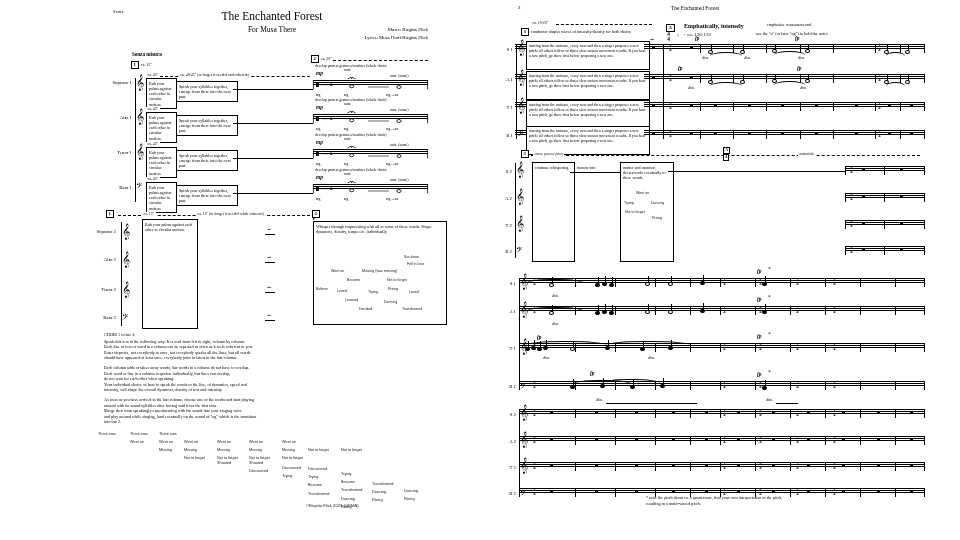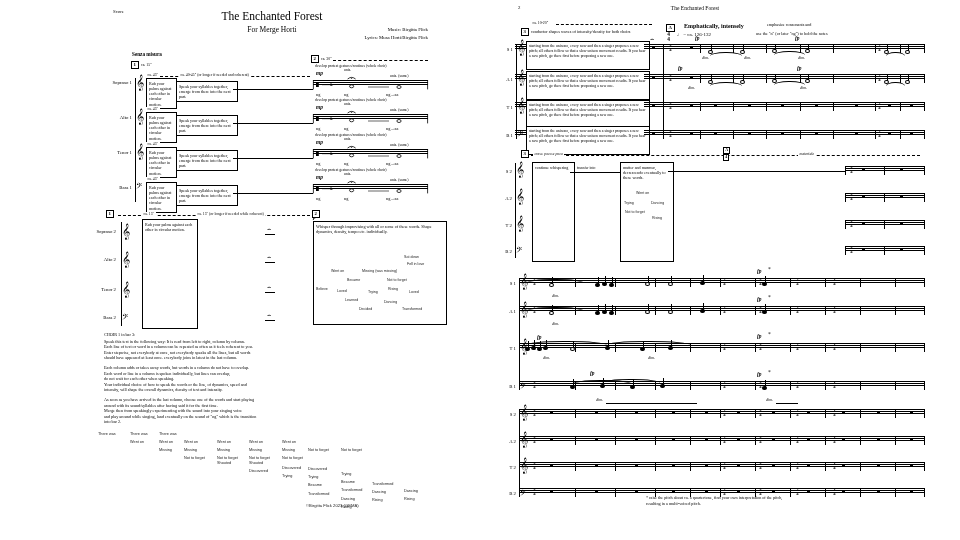--- a/index.html
+++ b/index.html
@@ -40,21 +40,21 @@
   .note-par{margin:0 0 4px 0;}
   .note-line{font-size:4.2px;line-height:5.6px;}
   .frag{position:absolute;left:0;top:0;overflow:visible;}
   svg{display:block;}
 </style>
 </head>
 <body>
 
 <div class="lbl" style="left:113px;top:9px;font-size:4.8px;">Score</div>
 <div class="abs" style="left:172px;top:10px;width:200px;text-align:center;font-size:11.5px;">The Enchanted Forest</div>
-<div class="abs" style="left:172px;top:25px;width:200px;text-align:center;font-size:7.5px;">For Merge Horti</div>
+<div class="abs" style="left:172px;top:25px;width:200px;text-align:center;font-size:7.5px;">For Musa There</div>
 <div class="abs" style="left:300px;top:27px;width:128px;text-align:right;font-size:4.8px;">Music: Birgitta Flick</div>
 <div class="abs" style="left:300px;top:35px;width:128px;text-align:right;font-size:4.8px;">Lyrics: Musa Horti/Birgitta Flick</div>
 <div class="lbl" style="left:132px;top:52px;font-weight:bold;font-size:5.2px;">Senza misura</div>
 
 <span class="mark" style="left:131px;top:61px;">1</span>
 <span class="tiny" style="left:141px;top:62.5px;">ca. 15"</span>
 
 <span class="mark" style="left:311px;top:55px;">2</span>
 <span class="tiny" style="left:321px;top:56.5px;">ca. 30"</span>
 <div class="dash-line" style="left:333px;top:60px;width:95px;"></div>

